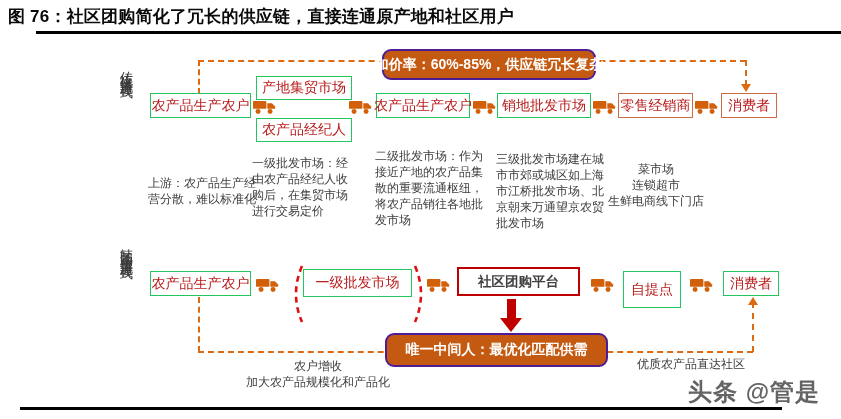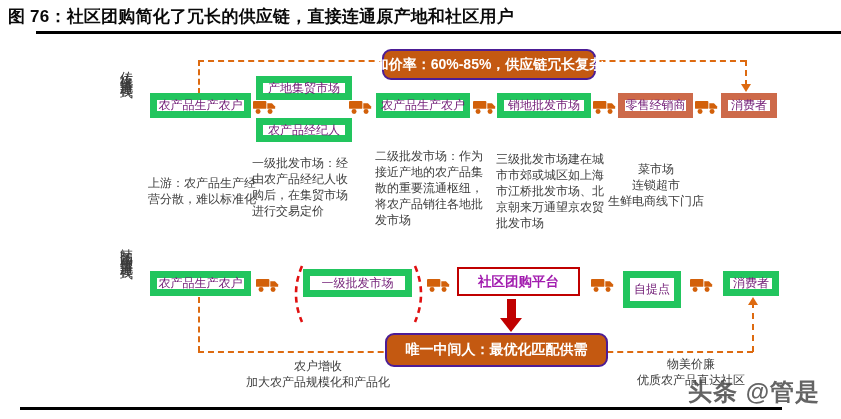--- a/index.html
+++ b/index.html
@@ -6,23 +6,23 @@
   body { font-family:"Liberation Sans","DejaVu Sans",sans-serif; background:#fff; }
   #stage { position:relative; width:841px; height:419px; background:#fff; overflow:hidden; }
 
   .title { position:absolute; left:8px; top:5px; font-size:17px; font-weight:bold; color:#0a0a0a; letter-spacing:0.2px; }
   .rule-top { position:absolute; left:36px; top:31px; width:805px; height:3px; background:#000; }
   .rule-bottom { position:absolute; left:20px; top:407px; width:762px; height:3px; background:#000; }
 
   .vlabel { position:absolute; writing-mode:vertical-rl; text-orientation:upright; font-size:13px; color:#3a3a3a; letter-spacing:2px; line-height:1; }
 
   .node { position:absolute; display:flex; align-items:center; justify-content:center;
-          background:#fff; border:7px solid #22c55e; color:#701a75; font-size:12px; white-space:nowrap; z-index:3; }
+          background:#fff; border:1px solid #22c55e; color:#b91c1c; font-size:14px; white-space:nowrap; z-index:3; }
   .node.dark { border-color:#CD6A4A; }
-  .node.platform { border:2.5px solid #C00000; font-weight:bold; font-size:13.5px; color:#a21caf; }
+  .node.platform { border:2.5px solid #C00000; font-weight:bold; font-size:13.5px; color:#404040; }
 
   .truck { position:absolute; width:24px; height:16px; z-index:3; }
 
   .dash { position:absolute; z-index:1; }
   .dash-h { border-top:2px dashed #DD6A10; height:0; }
   .dash-v { border-left:2px dashed #DD6A10; width:0; }
   .arrow-down { position:absolute; width:0; height:0; border-left:5px solid transparent; border-right:5px solid transparent; border-top:8px solid #DD6A10; z-index:2; }
   .arrow-up { position:absolute; width:0; height:0; border-left:5px solid transparent; border-right:5px solid transparent; border-bottom:8px solid #DD6A10; z-index:2; }
 
   .badge { position:absolute; display:flex; align-items:center; justify-content:center;
@@ -170,20 +170,19 @@
   <div class="red-arrow-stem"></div>
   <div class="red-arrow-head"></div>
 
   <div class="badge" style="left:385px; top:333px; width:223px; height:34px;">唯一中间人：最优化匹配供需</div>
 
   <div class="note center" style="left:205px; top:359px; width:226px;">
     <span>农户增收</span>
     <span>加大农产品规模化和产品化</span>
   </div>
   <div class="note center" style="left:588px; top:357px; width:206px;">
-    <span>物美价廉</span>
     <span>优质农产品直达社区</span>
   </div>
 
   <div class="watermark">头条 @管是</div>
   <div class="rule-bottom"></div>
 
 </div>
 
 </body></html>

